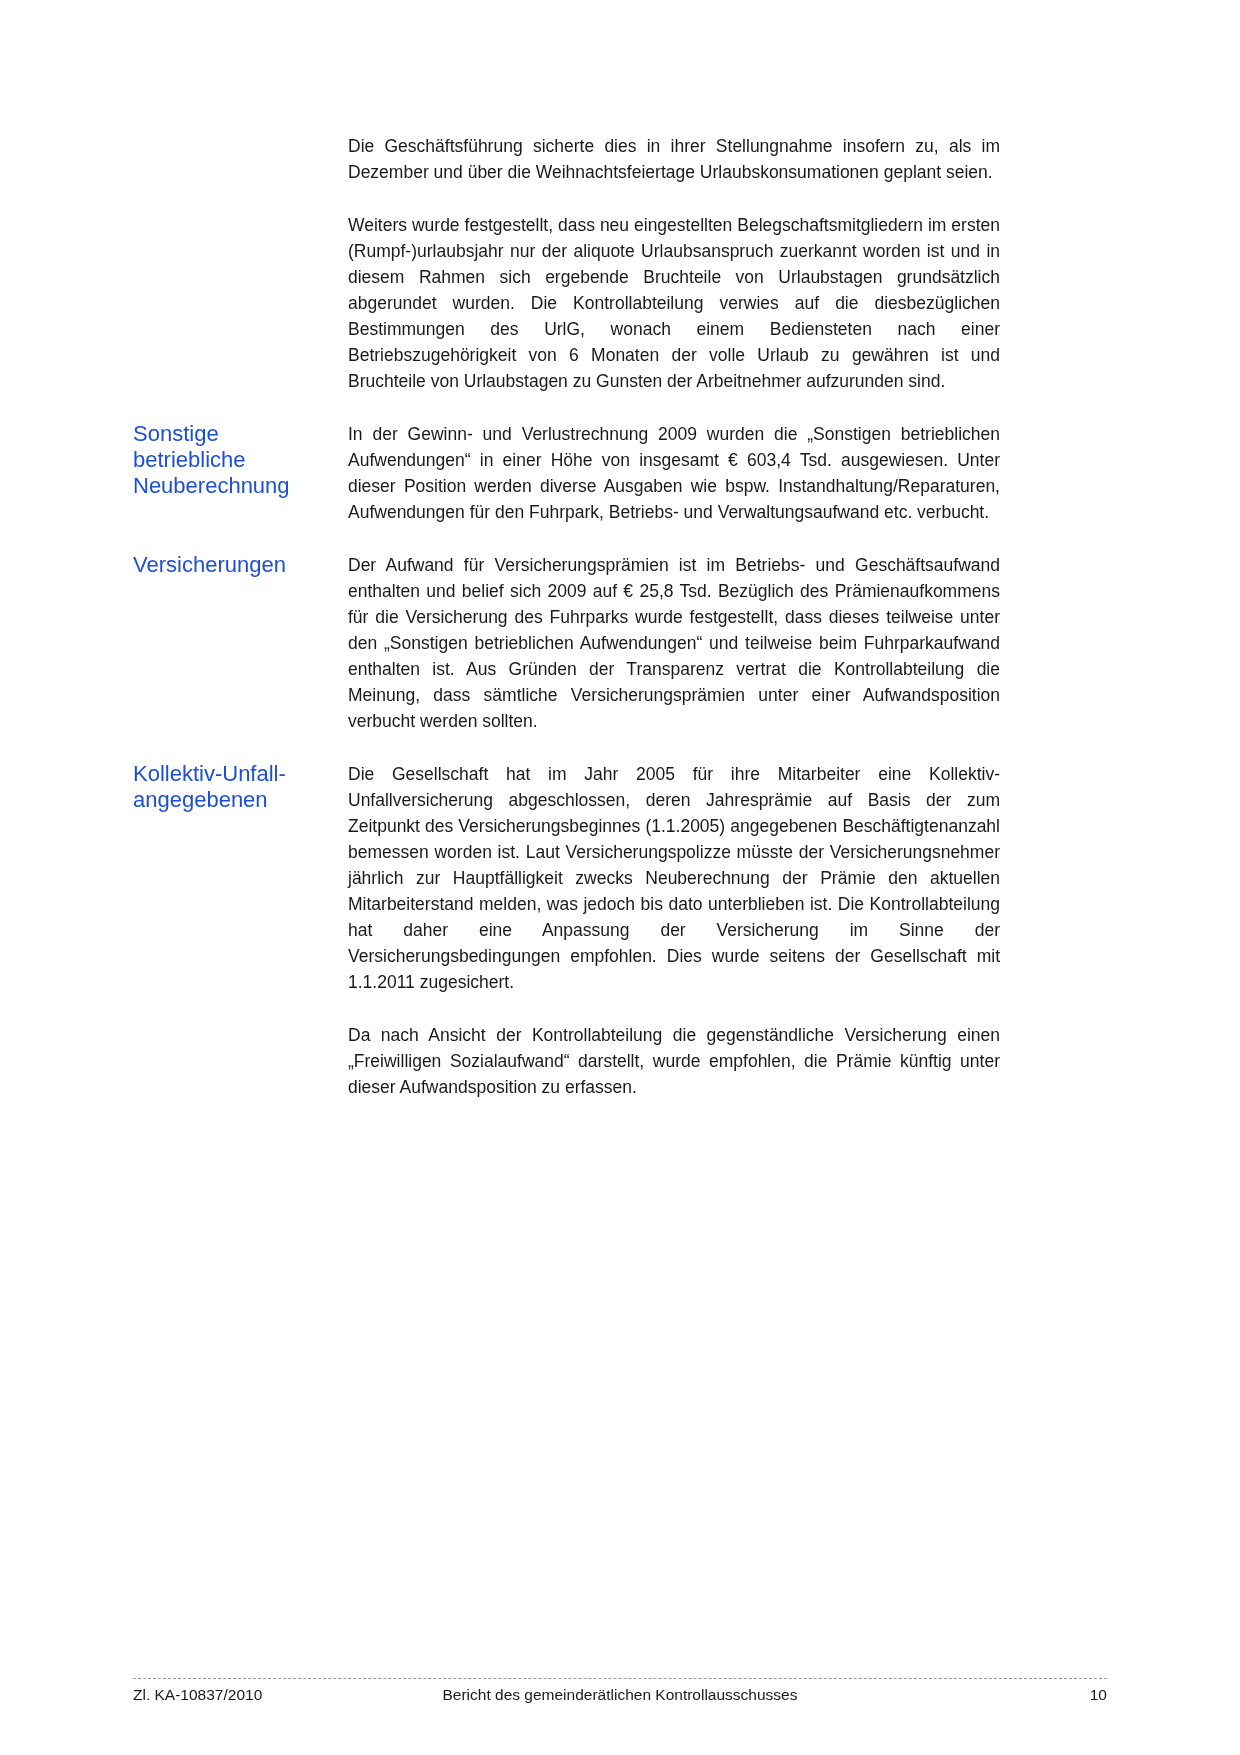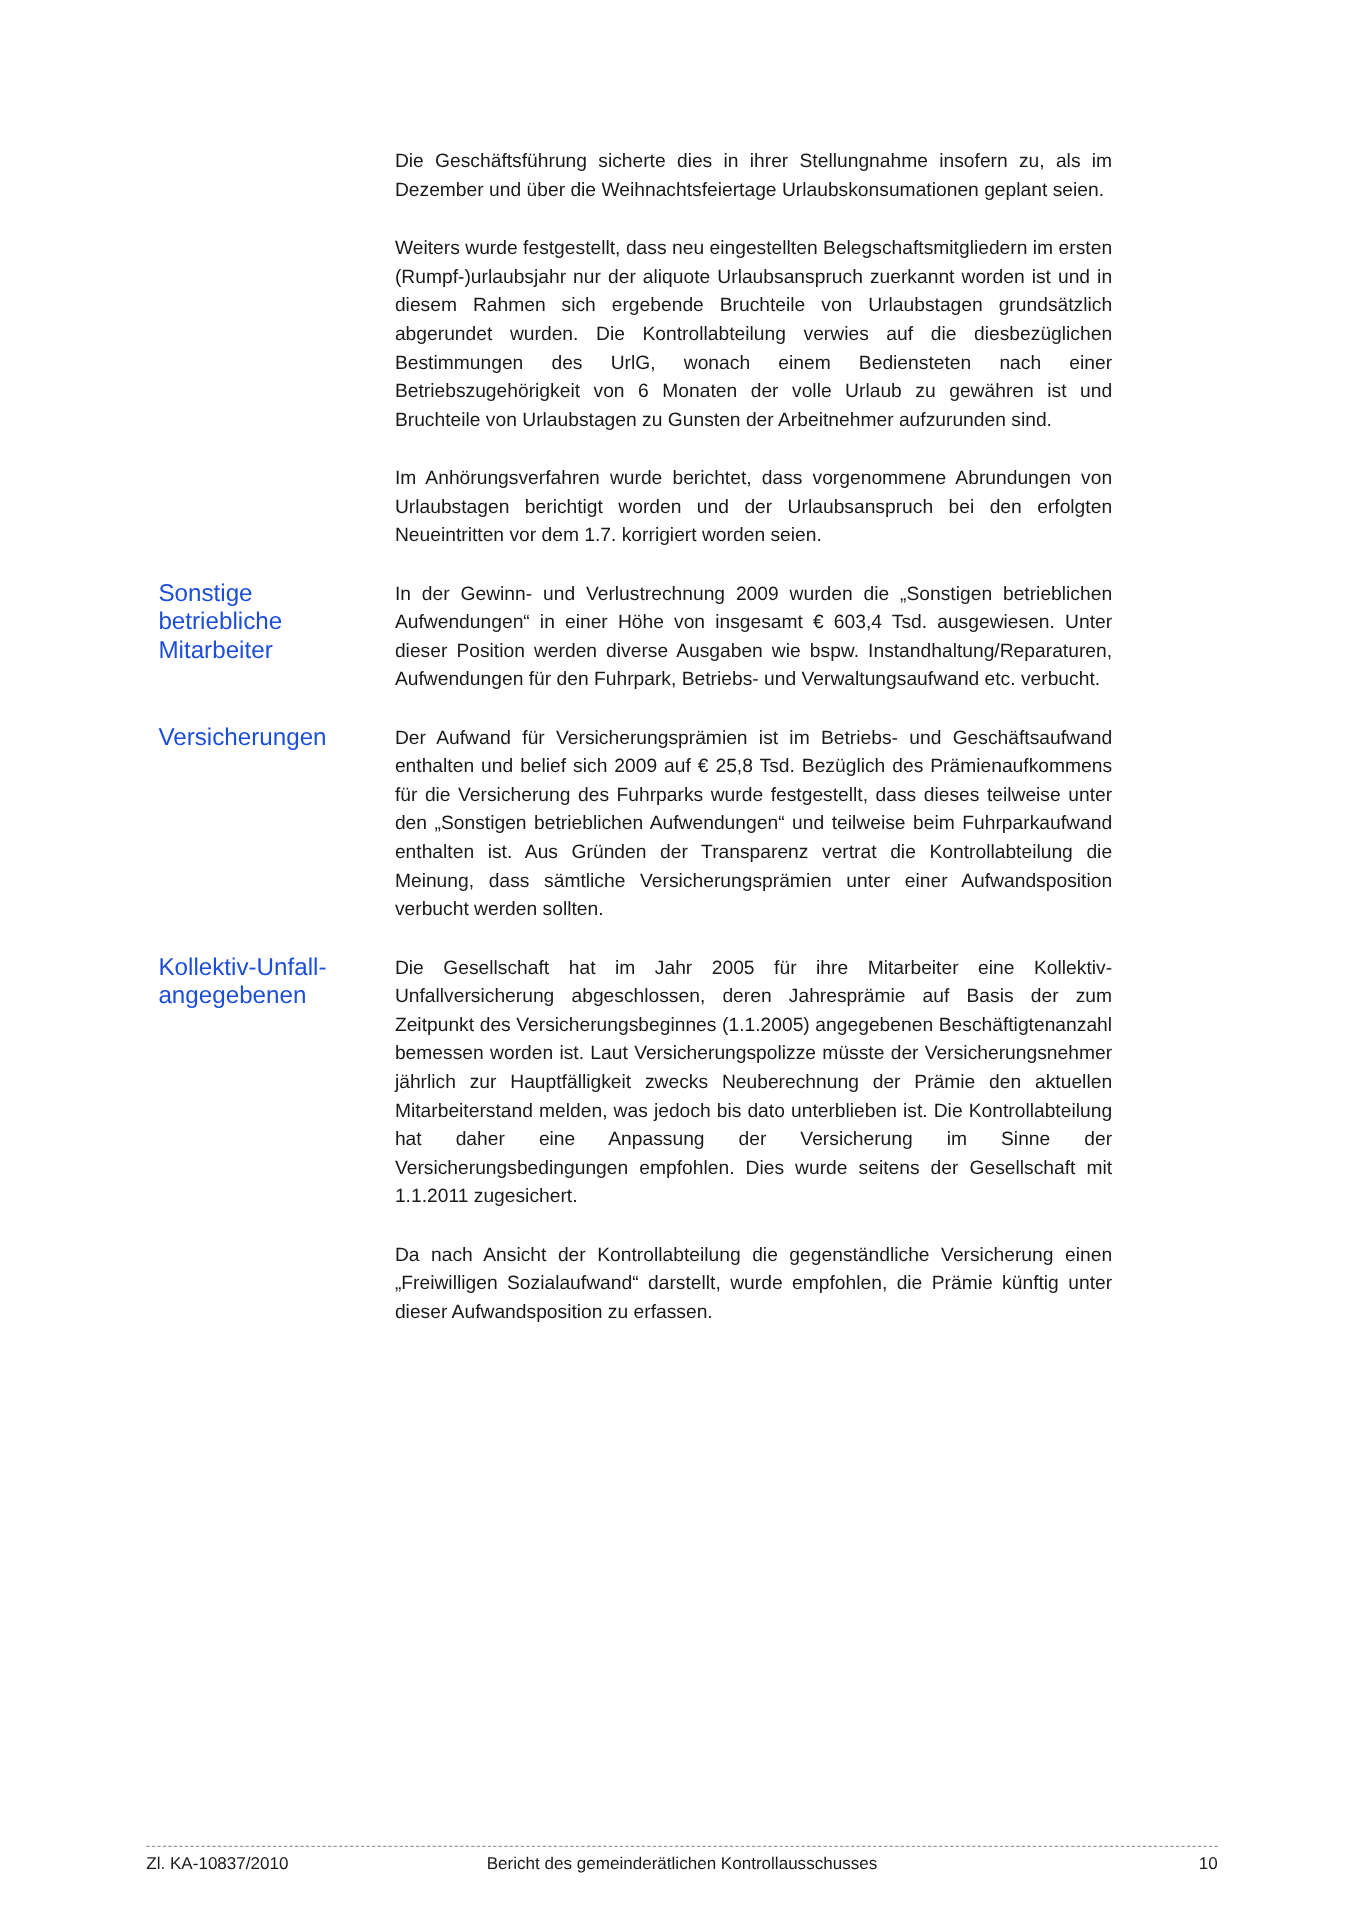--- a/index.html
+++ b/index.html
@@ -8,21 +8,21 @@
     width: 1240px;
     height: 1755px;
     position: relative;
     font-family: "Liberation Sans", sans-serif;
     color: #1a1a1a;
     overflow: hidden;
   }
   .content {
     position: absolute;
     top: 133px;
-    left: 144px;
+    left: 133px;
     width: 867px;
   }
   .block {
     display: flex;
     align-items: flex-start;
   }
   .side-label {
     flex: 0 0 215px;
     width: 215px;
     padding-right: 12px;
@@ -62,27 +62,26 @@
 </style>
 </head>
 <body>
 
 <div class="content">
     <div class="block">
       <div class="side-label"></div>
       <div class="block-text">
         <p>Die Geschäftsführung sicherte dies in ihrer Stellungnahme insofern zu, als im Dezember und über die Weihnachtsfeiertage Urlaubskonsumationen geplant seien.</p>
         <p>Weiters wurde festgestellt, dass neu eingestellten Belegschaftsmitgliedern im ersten (Rumpf-)urlaubsjahr nur der aliquote Urlaubsanspruch zuerkannt worden ist und in diesem Rahmen sich ergebende Bruchteile von Urlaubstagen grundsätzlich abgerundet wurden. Die Kontrollabteilung verwies auf die diesbezüglichen Bestimmungen des UrlG, wonach einem Bediensteten nach einer Betriebszugehörigkeit von 6 Monaten der volle Urlaub zu gewähren ist und Bruchteile von Urlaubstagen zu Gunsten der Arbeitnehmer aufzurunden sind.</p>
-        <p>Im Anhörungsverfahren wurde berichtet, dass vorgenommene Abrundungen von Urlaubstagen berichtigt worden und der Urlaubsanspruch bei den erfolgten Neueintritten vor dem 1.7. korrigiert worden seien.</p>
       </div>
     </div>
     <div class="block">
       <div class="side-label">
         <div>Sonstige betriebliche</div>
-        <div>Mitarbeiter</div>
+        <div>Neuberechnung</div>
       </div>
       <div class="block-text">
         <p>In der Gewinn- und Verlustrechnung 2009 wurden die „Sonstigen betrieblichen Aufwendungen“ in einer Höhe von insgesamt € 603,4 Tsd. ausgewiesen. Unter dieser Position werden diverse Ausgaben wie bspw. Instandhaltung/Reparaturen, Aufwendungen für den Fuhrpark, Betriebs- und Verwaltungsaufwand etc. verbucht.</p>
       </div>
     </div>
     <div class="block">
       <div class="side-label">
         <div>Versicherungen</div>
       </div>
       <div class="block-text">

